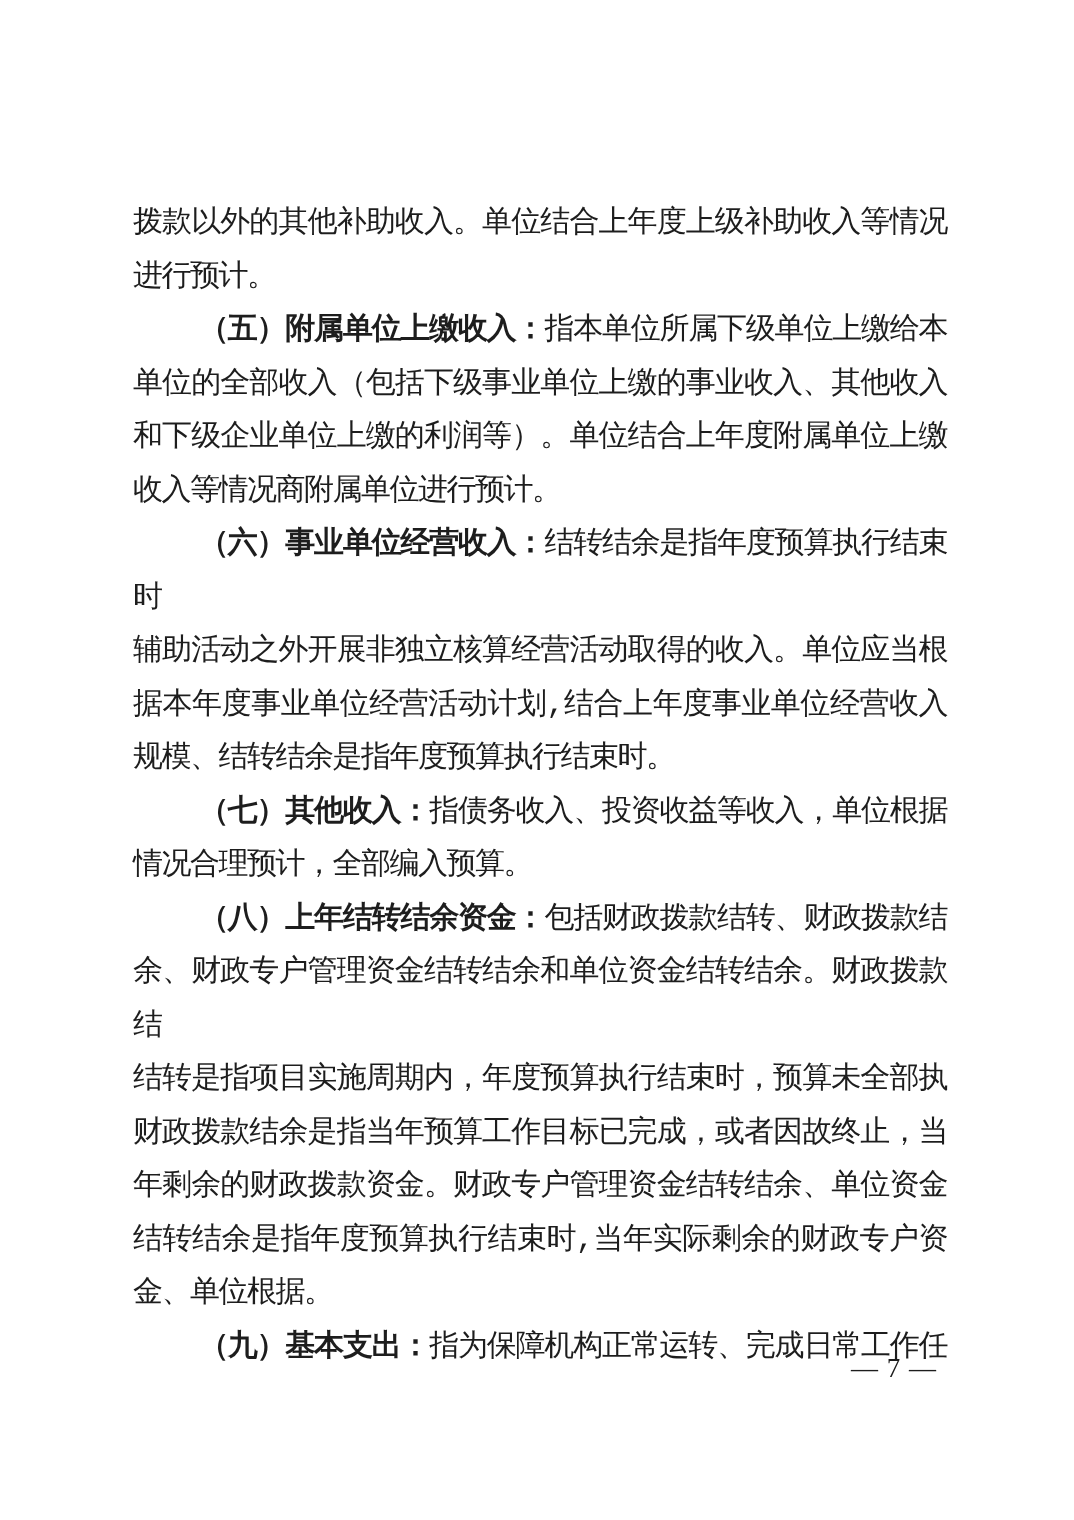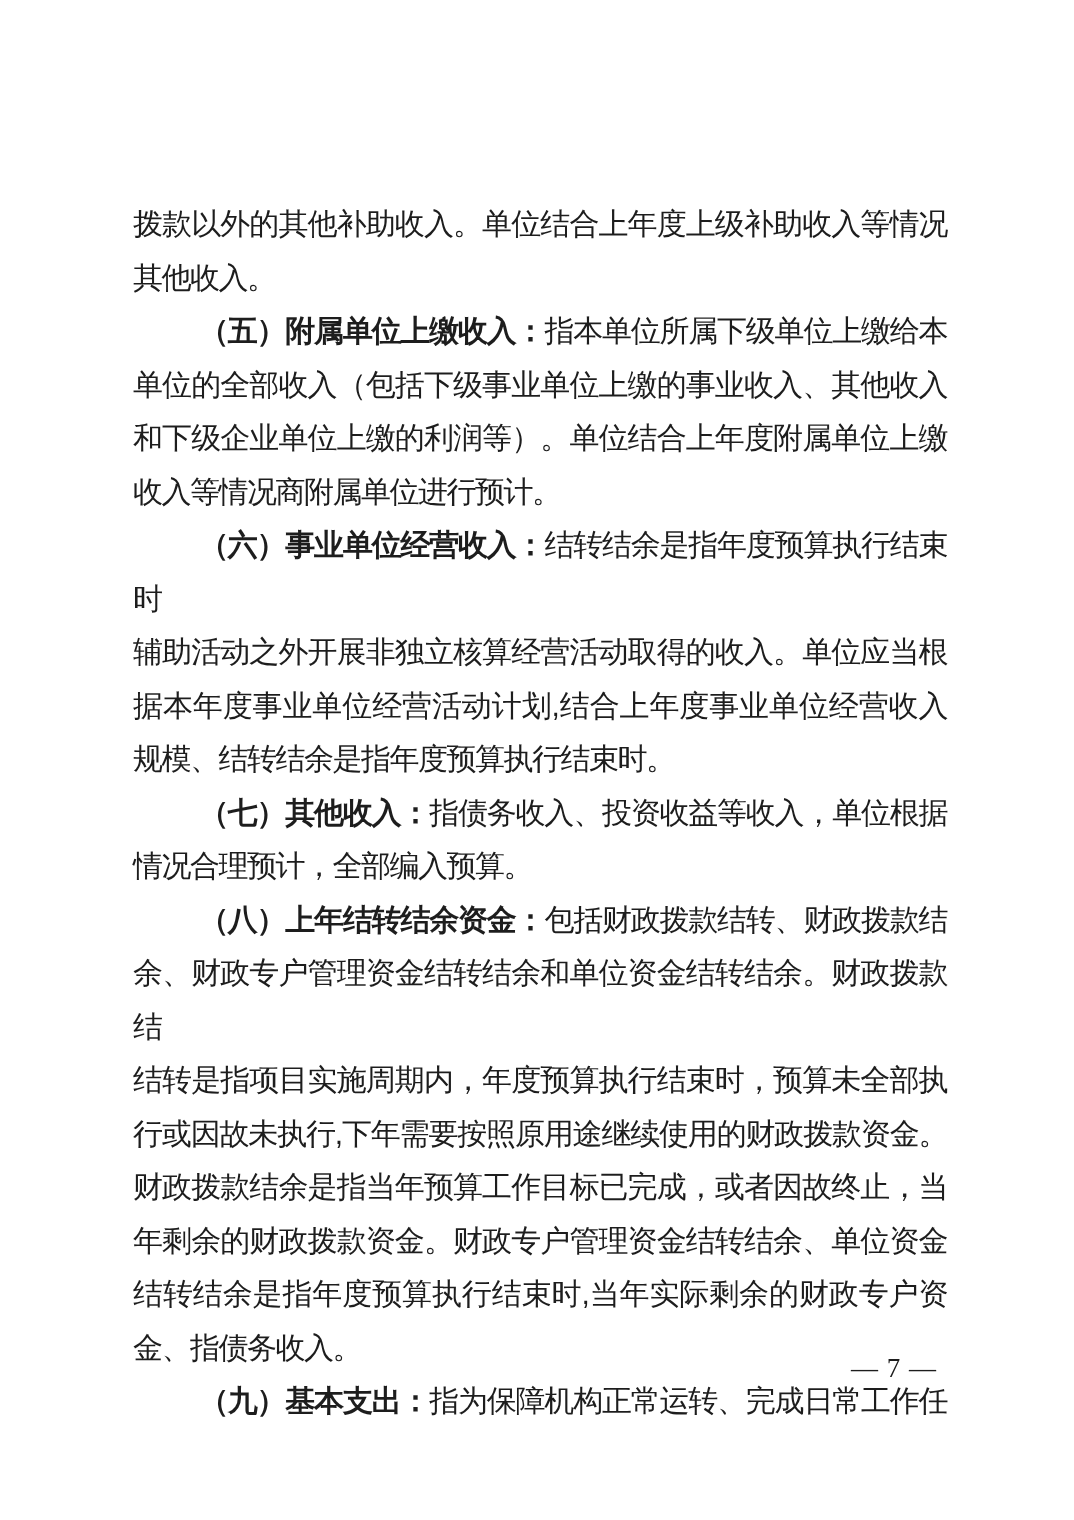--- a/index.html
+++ b/index.html
@@ -13,21 +13,21 @@
     height: 1520px;
     background: #ffffff;
     overflow: hidden;
     color: #1d1d1d;
   }
   .content {
     position: absolute;
     left: 133px;
     top: 197px;
     width: 814px;
-    font-family: Liberation Sans, sans-serif;
+    font-family: Liberation Mono, monospace;
     font-size: 30px;
     line-height: 53.5px;
     letter-spacing: -1.5px;
   }
   .line {
     text-align: justify;
     text-justify: inter-ideograph;
     white-space: nowrap;
   }
   .line.wrapok { white-space: normal; }
@@ -51,42 +51,41 @@
     color: #1d1d1d;
   }
 </style>
 </head>
 <body>
 
 <div class="page">
   <div class="content">
 
     <div class="line fill"><span>拨款以外的其他补助收入。单位结合上年度上级补助收入等情况</span></div>
-    <div class="line wrapok"><span>其他收入。</span></div>
+    <div class="line wrapok"><span>进行预计。</span></div>
 
     <div class="line fill indent"><span class="b">（五）附属单位上缴收入：</span><span>指本单位所属下级单位上缴给本</span></div>
     <div class="line fill"><span>单位的全部收入（包括下级事业单位上缴的事业收入、其他收入</span></div>
     <div class="line fill"><span>和下级企业单位上缴的利润等）。单位结合上年度附属单位上缴</span></div>
     <div class="line wrapok"><span>收入等情况商附属单位进行预计。</span></div>
 
     <div class="line fill indent"><span class="b">（六）事业单位经营收入：</span><span>结转结余是指年度预算执行结束时</span></div>
     <div class="line fill"><span>辅助活动之外开展非独立核算经营活动取得的收入。单位应当根</span></div>
     <div class="line fill"><span>据本年度事业单位经营活动计划,结合上年度事业单位经营收入</span></div>
     <div class="line wrapok"><span>规模、结转结余是指年度预算执行结束时。</span></div>
 
     <div class="line fill indent"><span class="b">（七）其他收入：</span><span>指债务收入、投资收益等收入，单位根据</span></div>
     <div class="line wrapok"><span>情况合理预计，全部编入预算。</span></div>
 
     <div class="line fill indent"><span class="b">（八）上年结转结余资金：</span><span>包括财政拨款结转、财政拨款结</span></div>
     <div class="line fill"><span>余、财政专户管理资金结转结余和单位资金结转结余。财政拨款结</span></div>
     <div class="line fill"><span>结转是指项目实施周期内，年度预算执行结束时，预算未全部执</span></div>
-    <div class="line fill"><span>行或因故未执行,下年需要按照原用途继续使用的财政拨款资金。</span></div>
     <div class="line fill"><span>财政拨款结余是指当年预算工作目标已完成，或者因故终止，当</span></div>
     <div class="line fill"><span>年剩余的财政拨款资金。财政专户管理资金结转结余、单位资金</span></div>
     <div class="line fill"><span>结转结余是指年度预算执行结束时,当年实际剩余的财政专户资</span></div>
-    <div class="line wrapok"><span>金、指债务收入。</span></div>
+    <div class="line wrapok"><span>金、单位根据。</span></div>
 
     <div class="line fill indent"><span class="b">（九）基本支出：</span><span>指为保障机构正常运转、完成日常工作任</span></div>
 
   </div>
 
   <div class="footer">— 7 —</div>
 </div>
 
 </body></html>

